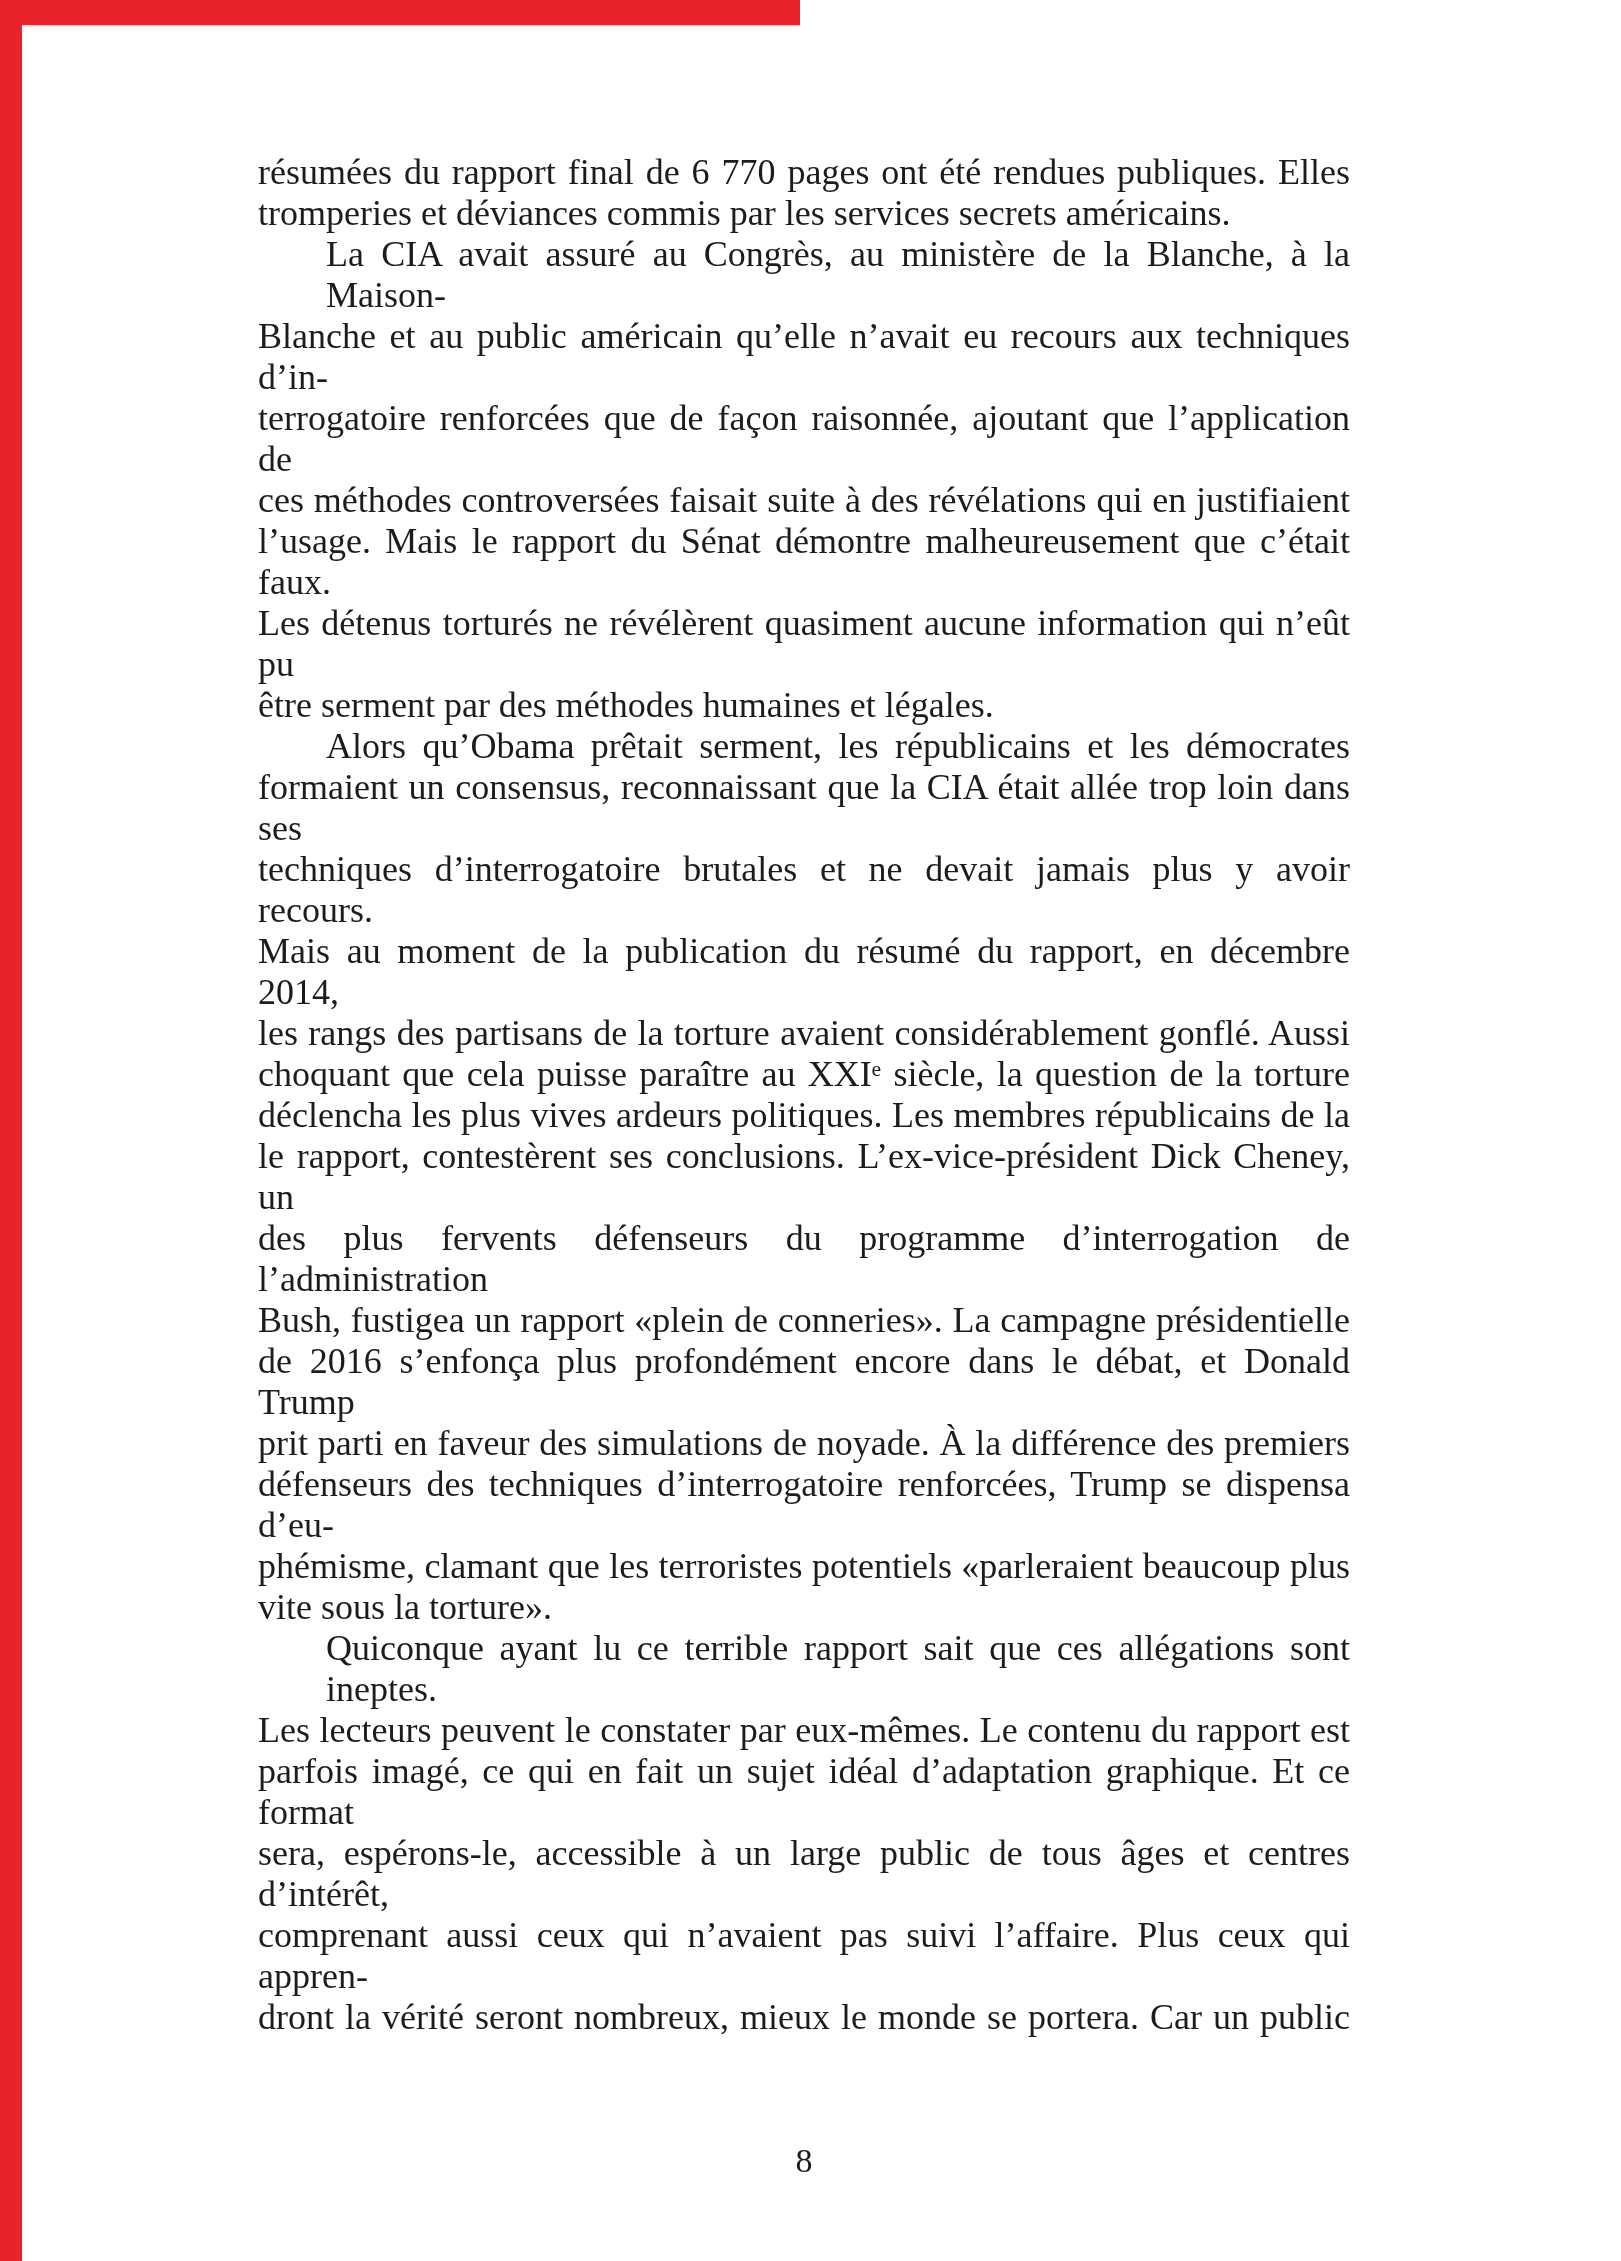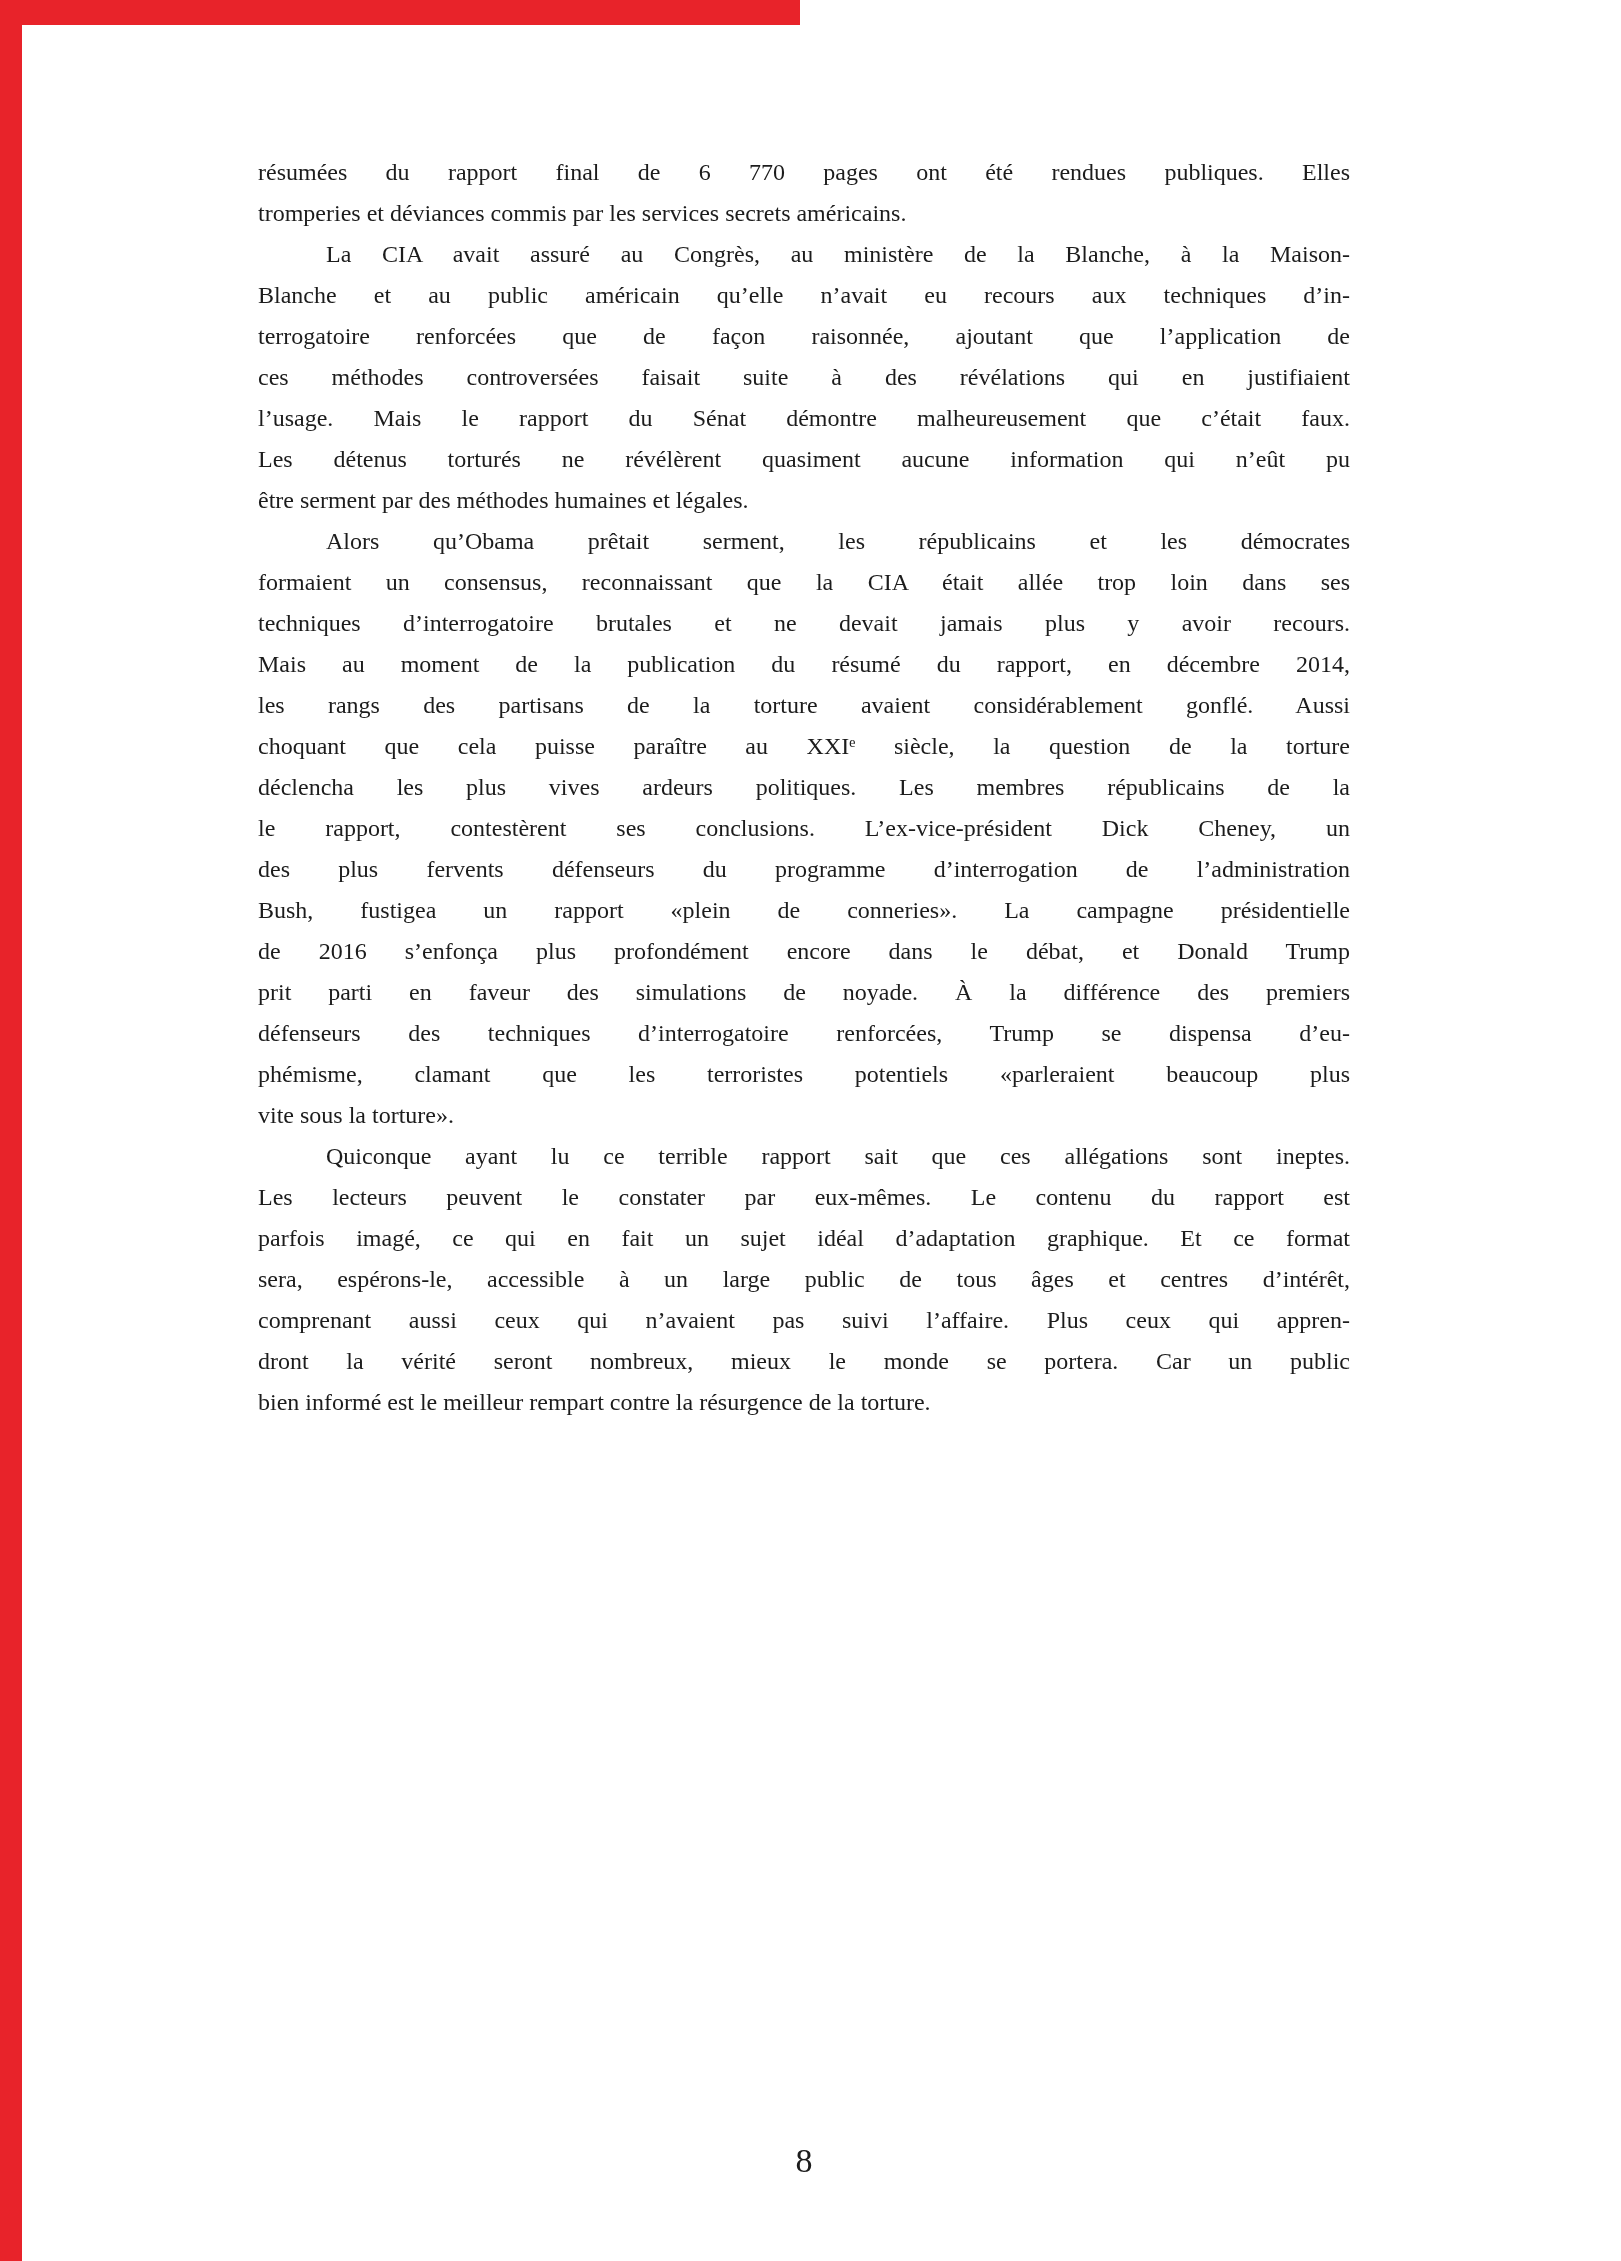--- a/index.html
+++ b/index.html
@@ -15,21 +15,21 @@
   .edge-bar { position: absolute; left: 0; top: 0; }
   .edge-bar.left { width: 22px; height: 2261px; }
   .edge-bar.top  { width: 800px; height: 25px; }
   .text-block {
     position: absolute;
     left: 258px;
     top: 152px;
     width: 1092px;
   }
   .line {
-    font-size: 24px;
+    font-size: 36px;
     line-height: 41px;
     text-align: justify;
     text-align-last: justify;
     white-space: normal;
   }
   .line.para-end {
     text-align: center;
     text-align-last: left;
   }
   .line.first-indent { padding-left: 68px; }
@@ -81,19 +81,18 @@
         <div class="line">phémisme, clamant que les terroristes potentiels «parleraient beaucoup plus</div>
         <div class="line para-end">vite sous la torture».</div>
       </div>
       <div>
         <div class="line first-indent">Quiconque ayant lu ce terrible rapport sait que ces allégations sont ineptes.</div>
         <div class="line">Les lecteurs peuvent le constater par eux-mêmes. Le contenu du rapport est</div>
         <div class="line">parfois imagé, ce qui en fait un sujet idéal d’adaptation graphique. Et ce format</div>
         <div class="line">sera, espérons-le, accessible à un large public de tous âges et centres d’intérêt,</div>
         <div class="line">comprenant aussi ceux qui n’avaient pas suivi l’affaire. Plus ceux qui appren-</div>
         <div class="line">dront la vérité seront nombreux, mieux le monde se portera. Car un public</div>
-        <div class="line para-end">bien informé est le meilleur rempart contre la résurgence de la torture.</div>
       </div>
     </div>
 
   <div class="page-number">8</div>
 </div>
 
 
 </body></html>

